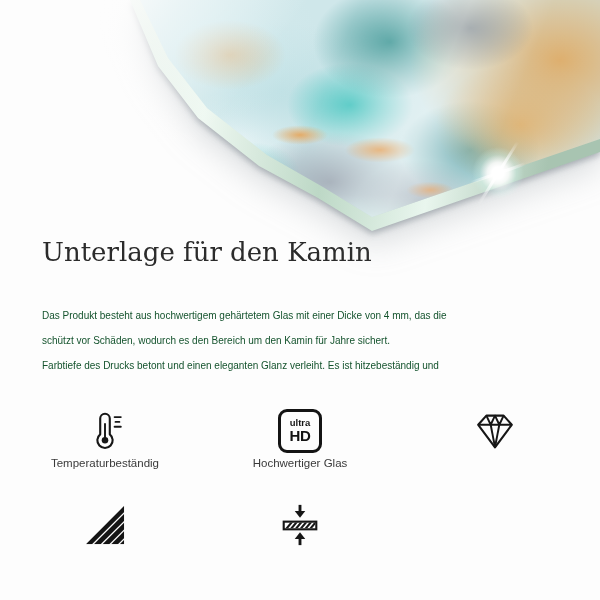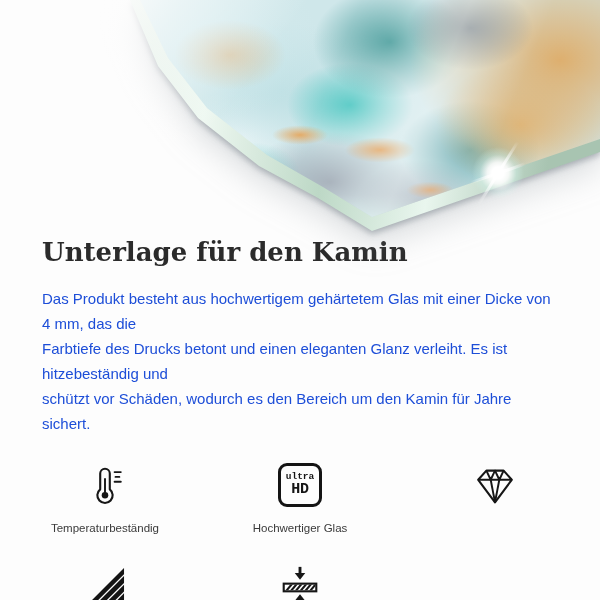--- a/index.html
+++ b/index.html
@@ -60,31 +60,31 @@
   .sparkle::before,.sparkle::after{
     content:"";position:absolute;left:50%;top:50%;height:2.5px;border-radius:2px;
     background:linear-gradient(90deg,transparent,#fff 45%,#fff 55%,transparent);
   }
   .sparkle::before{width:74px;transform:translate(-50%,-50%) rotate(-58deg);}
   .sparkle::after{width:58px;transform:translate(-50%,-50%) rotate(-19deg);}
   
   .content{padding:2px 42px 0 42px;}
   .heading{
     font-family:"DejaVu Serif","Liberation Serif",serif;
-    font-size:26px;line-height:37px;color:#2b2b2b;font-weight:700;margin:0;
-  }
-  .desc{margin-top:15px;font-size:15px;line-height:25px;color:#1d4ed8;}
+    font-size:26px;line-height:37px;color:#2b2b2b;font-weight:400;margin:0;
+  }
+  .desc{margin-top:32px;font-size:10px;line-height:25px;color:#14532d;}
   
   .features{
     margin-top:27px;display:grid;grid-template-columns:190px 200px 190px;
     justify-content:center;row-gap:30px;width:600px;margin-left:-42px;
   }
   .feature{display:flex;flex-direction:column;align-items:center;}
-  .feature .icon-box{height:52px;display:flex;justify-content:center;font-family:Liberation Mono, monospace;}
-  .feature .label{margin-top:7px;font-size:11.5px;color:#3a3a3a;text-align:right;}
+  .feature .icon-box{height:52px;display:flex;align-items:center;justify-content:center;}
+  .feature .label{font-size:11.5px;color:#3a3a3a;text-align:right;}
   svg.ic{display:block;}
   .uhd{
     width:38px;height:38px;border:3px solid #141414;border-radius:9px;
     display:flex;flex-direction:column;align-items:center;justify-content:center;color:#141414;
   }
   .uhd .t{font-size:9.5px;font-weight:700;line-height:1.05;}
   .uhd .b{font-size:15px;font-weight:800;line-height:1.05;letter-spacing:-.3px;}
 </style>
 </head>
 <body>
@@ -100,22 +100,22 @@
   <div class="sparkle"></div>
 </div>
 
 <div class="content">
   <h1 class="heading">
     <div>Unterlage für den Kamin</div>
   </h1>
 
   <div class="desc">
     <div>Das Produkt besteht aus hochwertigem gehärtetem Glas mit einer Dicke von 4 mm, das die</div>
+    <div>schützt vor Schäden, wodurch es den Bereich um den Kamin für Jahre sichert.</div>
     <div>Farbtiefe des Drucks betont und einen eleganten Glanz verleiht. Es ist hitzebeständig und</div>
-    <div>schützt vor Schäden, wodurch es den Bereich um den Kamin für Jahre sichert.</div>
   </div>
 
   <div class="features">
 
     <div class="feature">
       <div class="icon-box">
         <svg class="ic" viewBox="0 0 48 48" width="46" height="46">
           <path d="M19 11 a5 5 0 0 1 10 0 v16.5 a8 8 0 1 1 -10 0 Z" fill="none" stroke="#161616" stroke-width="2.2" stroke-linejoin="round"></path>
           <line x1="24" y1="16" x2="24" y2="31" stroke="#161616" stroke-width="2"></line>
           <circle cx="24" cy="33.7" r="3.4" fill="#161616"></circle>

